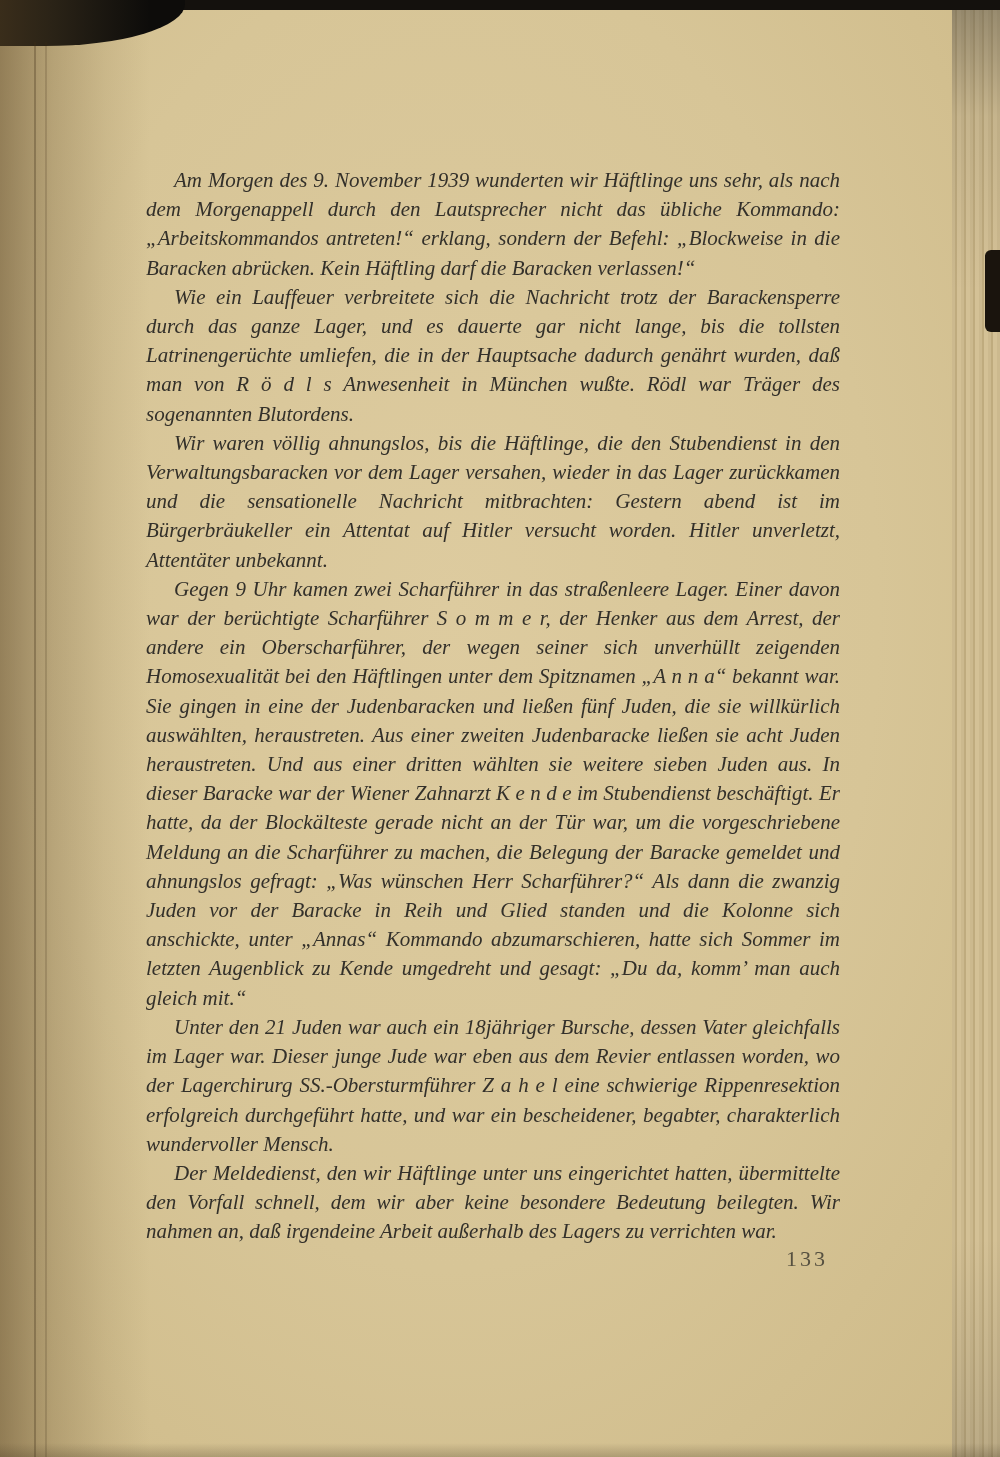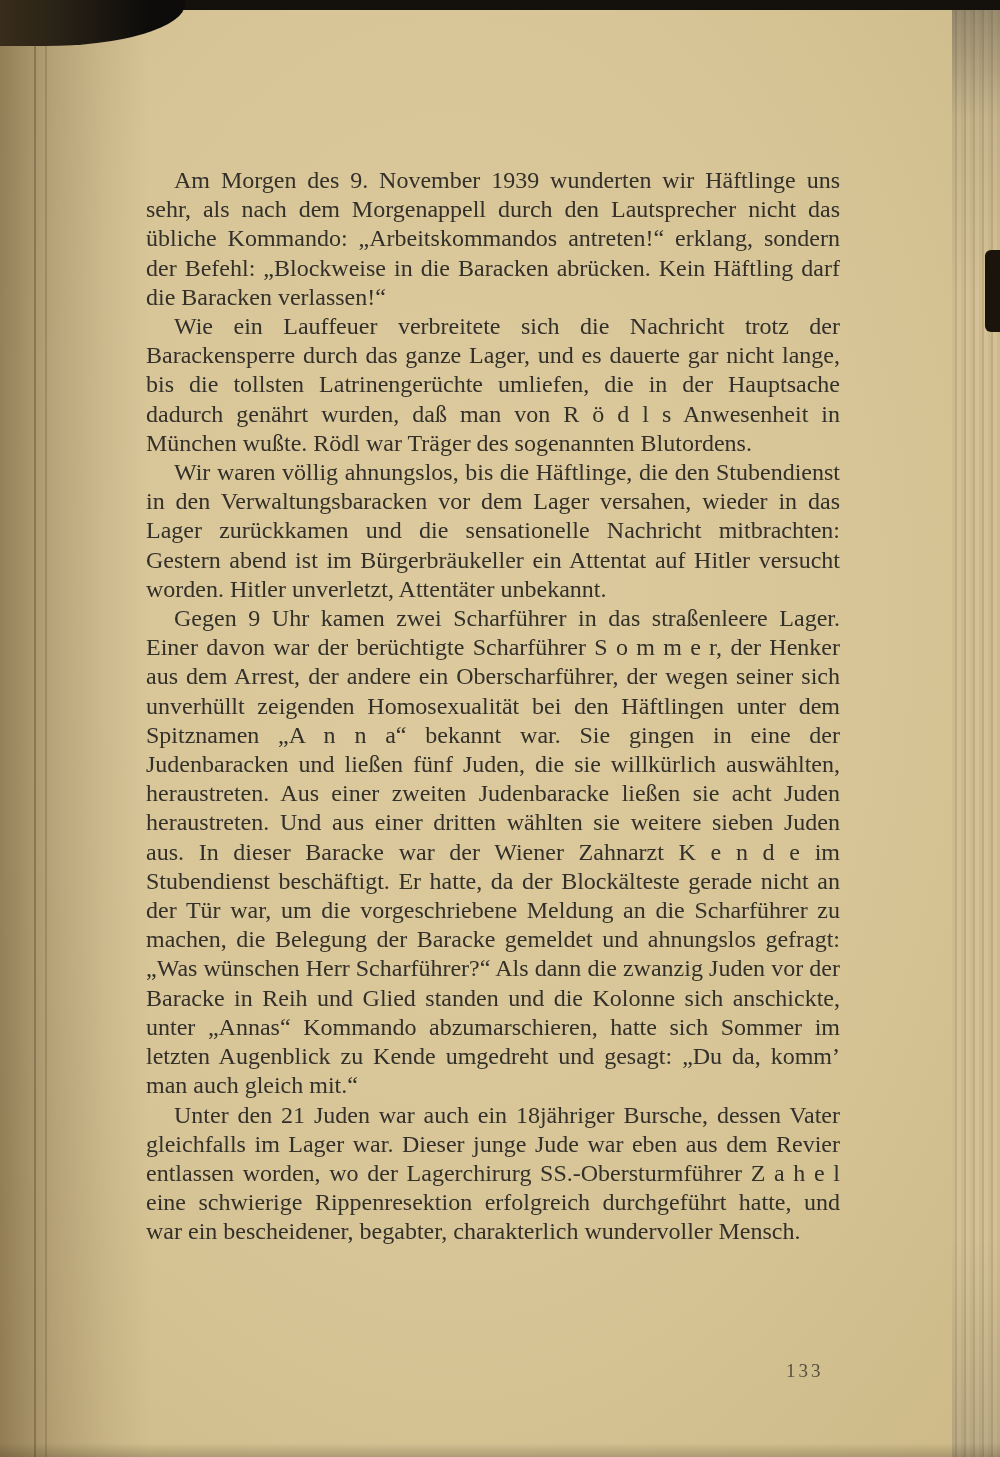--- a/index.html
+++ b/index.html
@@ -99,33 +99,34 @@
       rgba(60, 48, 28, 0.25) 100%);
     pointer-events: none;
   }
   
   .textblock {
     position: absolute;
     left: 146px;
     top: 166px;
     width: 694px;
     color: #33302a;
-    font-size: 24px;
+    font-size: 21px;
     line-height: 29.2px;
     text-align: justify;
+    font-style: italic;
   }
   .textblock p {
     margin: 0;
     text-indent: 28px;
   }
   .pagenum {
     position: absolute;
     left: 786px;
-    top: 1360px;
-    font-size: 19px;
+    top: 1246px;
+    font-size: 22px;
     letter-spacing: 3px;
     color: #565040;
   }
 </style>
 </head>
 <body>
 
 <div class="scan">
 
   <div class="page-edges"></div>
@@ -137,17 +138,18 @@
   <div class="crease-line-2"></div>
   <div class="edge-notch"></div>
   <div class="bottom-shadow"></div>
 
   <div class="textblock">
     <p>Am Morgen des 9. November 1939 wunderten wir Häftlinge uns sehr, als nach dem Morgenappell durch den Lautsprecher nicht das übliche Kommando: „Arbeitskommandos antreten!“ erklang, sondern der Befehl: „Blockweise in die Baracken abrücken. Kein Häftling darf die Baracken verlassen!“</p>
     <p>Wie ein Lauffeuer verbreitete sich die Nachricht trotz der Barackensperre durch das ganze Lager, und es dauerte gar nicht lange, bis die tollsten Latrinengerüchte umliefen, die in der Hauptsache dadurch genährt wurden, daß man von R ö d l s Anwesenheit in München wußte. Rödl war Träger des sogenannten Blutordens.</p>
     <p>Wir waren völlig ahnungslos, bis die Häftlinge, die den Stubendienst in den Verwaltungsbaracken vor dem Lager versahen, wieder in das Lager zurückkamen und die sensationelle Nachricht mitbrachten: Gestern abend ist im Bürgerbräukeller ein Attentat auf Hitler versucht worden. Hitler unverletzt, Attentäter unbekannt.</p>
     <p>Gegen 9 Uhr kamen zwei Scharführer in das straßenleere Lager. Einer davon war der berüchtigte Scharführer S o m m e r, der Henker aus dem Arrest, der andere ein Oberscharführer, der wegen seiner sich unverhüllt zeigenden Homosexualität bei den Häftlingen unter dem Spitznamen „A n n a“ bekannt war. Sie gingen in eine der Judenbaracken und ließen fünf Juden, die sie willkürlich auswählten, heraustreten. Aus einer zweiten Judenbaracke ließen sie acht Juden heraustreten. Und aus einer dritten wählten sie weitere sieben Juden aus. In dieser Baracke war der Wiener Zahnarzt K e n d e im Stubendienst beschäftigt. Er hatte, da der Blockälteste gerade nicht an der Tür war, um die vorgeschriebene Meldung an die Scharführer zu machen, die Belegung der Baracke gemeldet und ahnungslos gefragt: „Was wünschen Herr Scharführer?“ Als dann die zwanzig Juden vor der Baracke in Reih und Glied standen und die Kolonne sich anschickte, unter „Annas“ Kommando abzumarschieren, hatte sich Sommer im letzten Augenblick zu Kende umgedreht und gesagt: „Du da, komm’ man auch gleich mit.“</p>
     <p>Unter den 21 Juden war auch ein 18jähriger Bursche, dessen Vater gleichfalls im Lager war. Dieser junge Jude war eben aus dem Revier entlassen worden, wo der Lagerchirurg SS.-Obersturmführer Z a h e l eine schwierige Rippenresektion erfolgreich durchgeführt hatte, und war ein bescheidener, begabter, charakterlich wundervoller Mensch.</p>
+    <p>Der Meldedienst, den wir Häftlinge unter uns eingerichtet hatten, übermittelte den Vorfall schnell, dem wir aber keine besondere Bedeutung beilegten. Wir nahmen an, daß irgendeine Arbeit außerhalb des Lagers zu verrichten war.</p>
   </div>
 
   <div class="pagenum">133</div>
 
 </div>
 
 </body></html>

